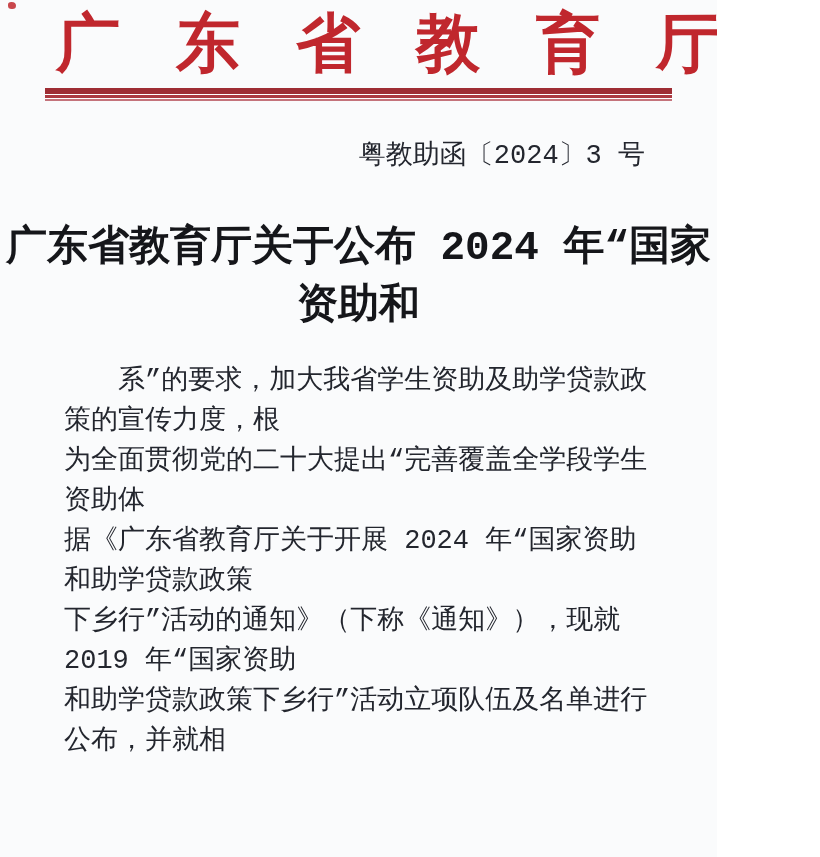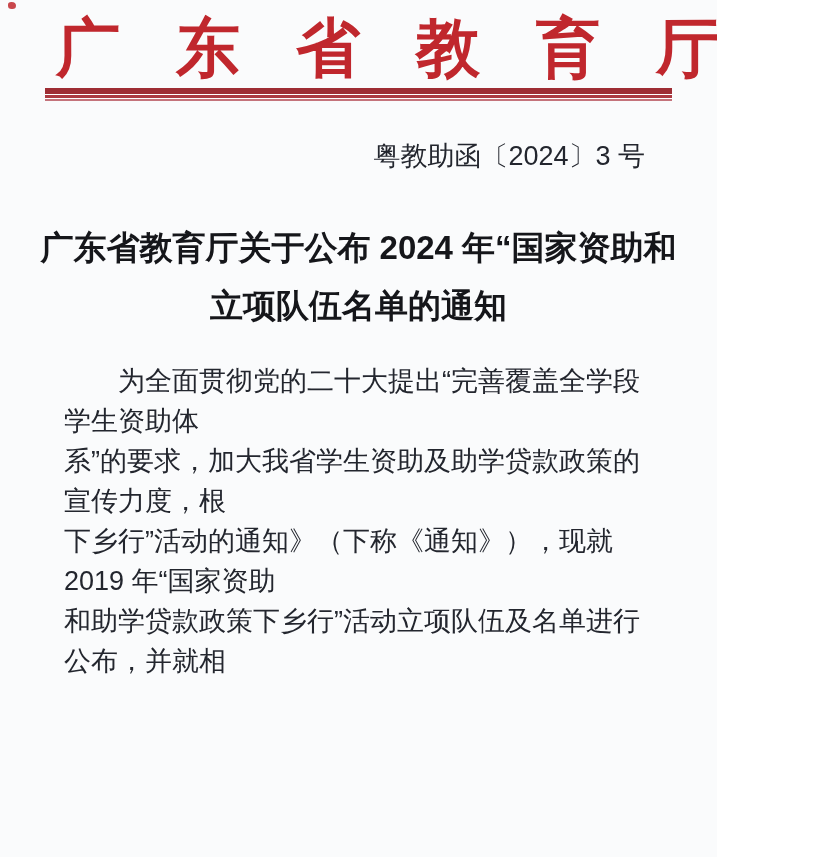--- a/index.html
+++ b/index.html
@@ -7,21 +7,21 @@
     padding: 0;
   }
   .page {
     position: relative;
     width: 717px;
     height: 857px;
     overflow: hidden;
     box-sizing: border-box;
     background: var(--page-background, #fafbfc);
     color: var(--body-text, #23262e);
-    font-family: Liberation Sans, sans-serif;
+    font-family: Liberation Mono, monospace;
   }
   
   .speck {
     position: absolute;
     left: 8px;
     top: 2px;
     width: 8px;
     height: 7px;
     background: var(--header-red, #c0272d);
     border-radius: 45% 60% 50% 50%;
@@ -55,21 +55,21 @@
     text-align: right;
     padding-right: 72px;
     font-size: 27px;
     line-height: 30px;
     color: var(--body-text, #23262e);
   }
   .title {
     margin-top: 48px;
     text-align: center;
     font-weight: bold;
-    font-size: 33px;
+    font-size: 41px;
     line-height: 58px;
     color: #15161a;
   }
   .body-text {
     margin: 26px 64px 0 64px;
     font-size: 27px;
     line-height: 40px;
   }
   .para > div:first-child {
     text-indent: 2em;
@@ -83,27 +83,27 @@
   <div class="speck"></div>
 
   <div class="agency">广东省教育厅</div>
 
   <div class="rule"></div>
 
   <div class="doc-number">粤教助函〔2024〕3 号</div>
 
   <div class="title">
       <div>广东省教育厅关于公布 2024 年“国家资助和</div>
-      <div>立项队伍名单的通知</div>
     </div>
 
   <div class="body-text">
 
 
     <div class="para">
+        <div>系”的要求，加大我省学生资助及助学贷款政策的宣传力度，根</div>
         <div>为全面贯彻党的二十大提出“完善覆盖全学段学生资助体</div>
-        <div>系”的要求，加大我省学生资助及助学贷款政策的宣传力度，根</div>
+        <div>据《广东省教育厅关于开展 2024 年“国家资助和助学贷款政策</div>
         <div>下乡行”活动的通知》（下称《通知》），现就 2019 年“国家资助</div>
         <div>和助学贷款政策下乡行”活动立项队伍及名单进行公布，并就相</div>
       </div>
 
   </div>
 </div>
 
 </body></html>

